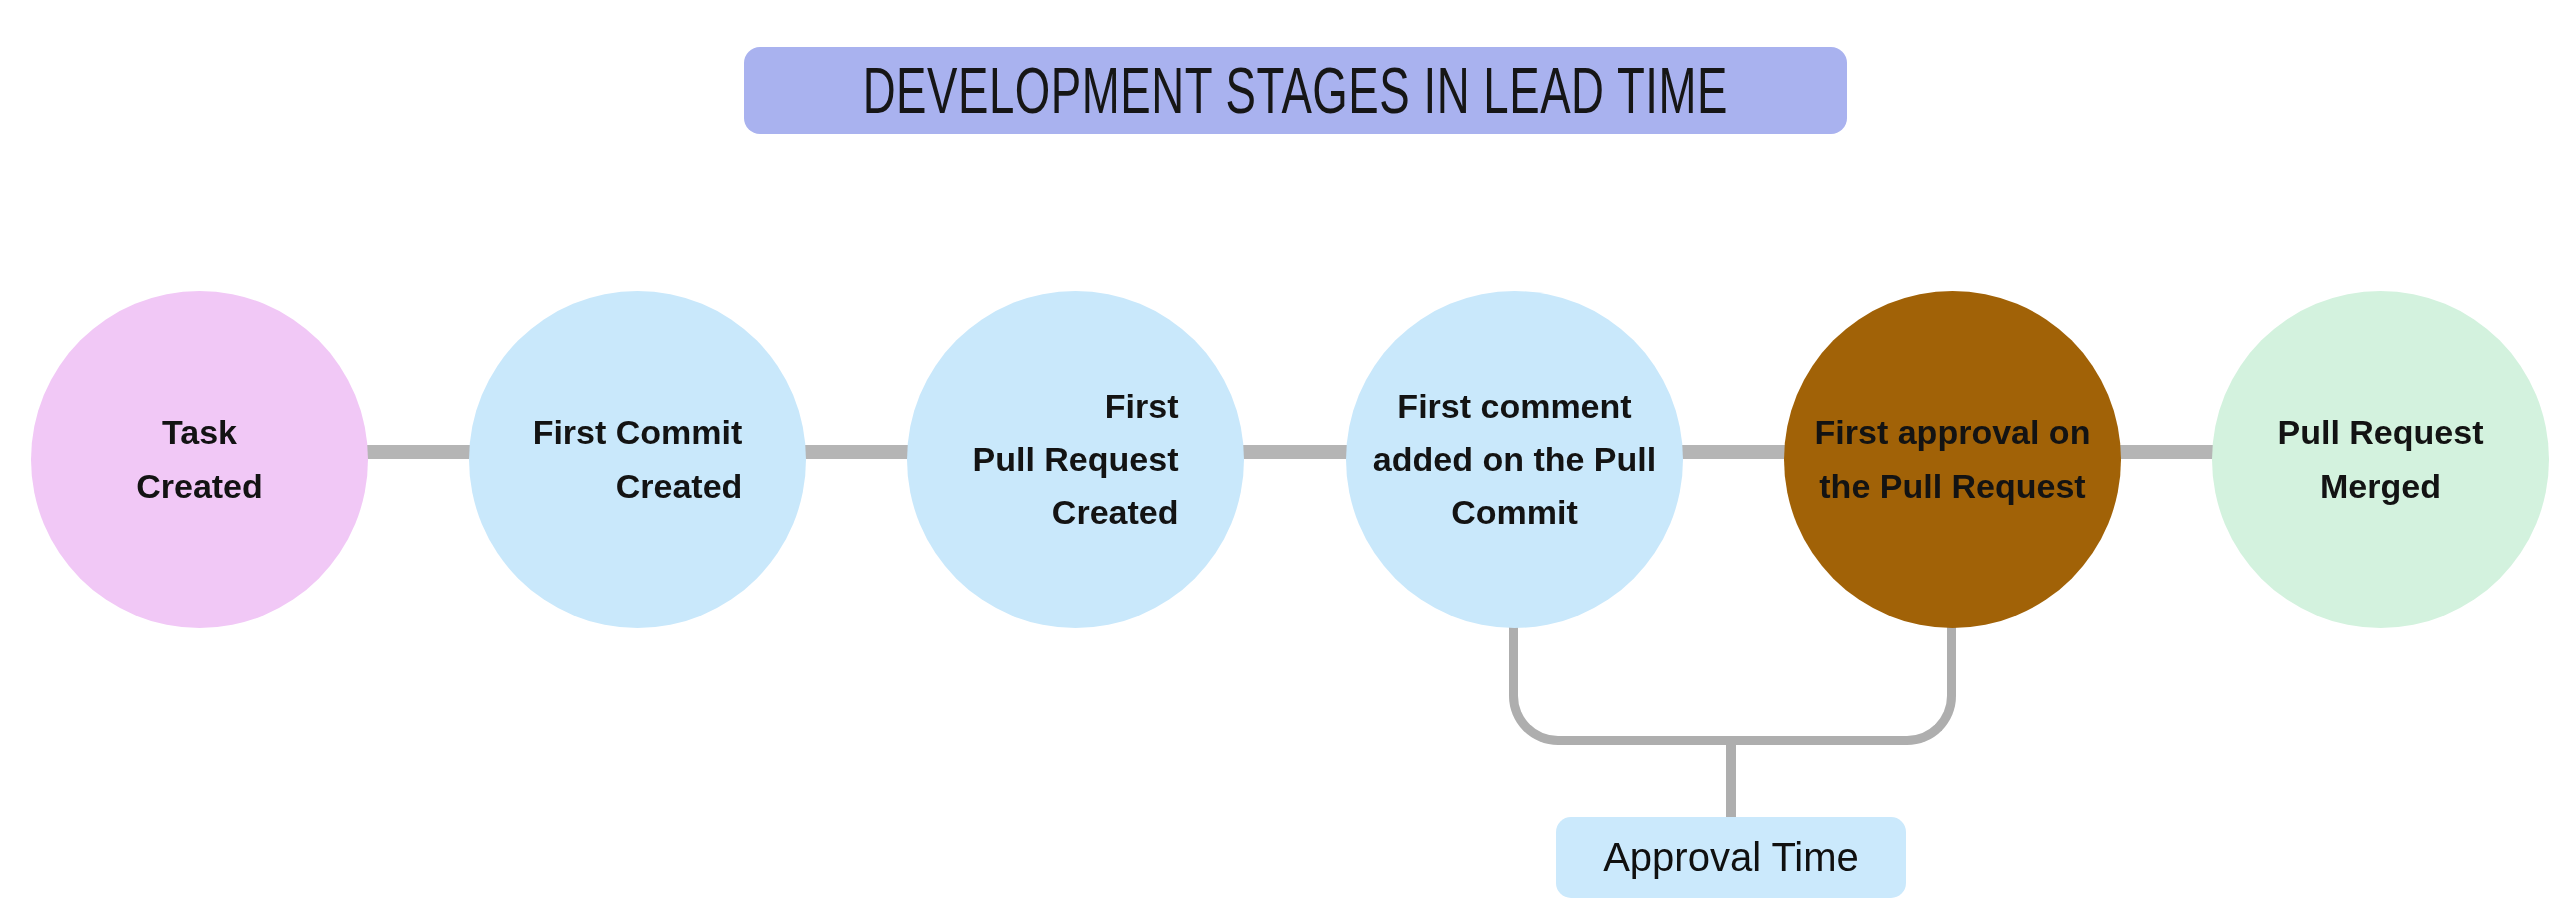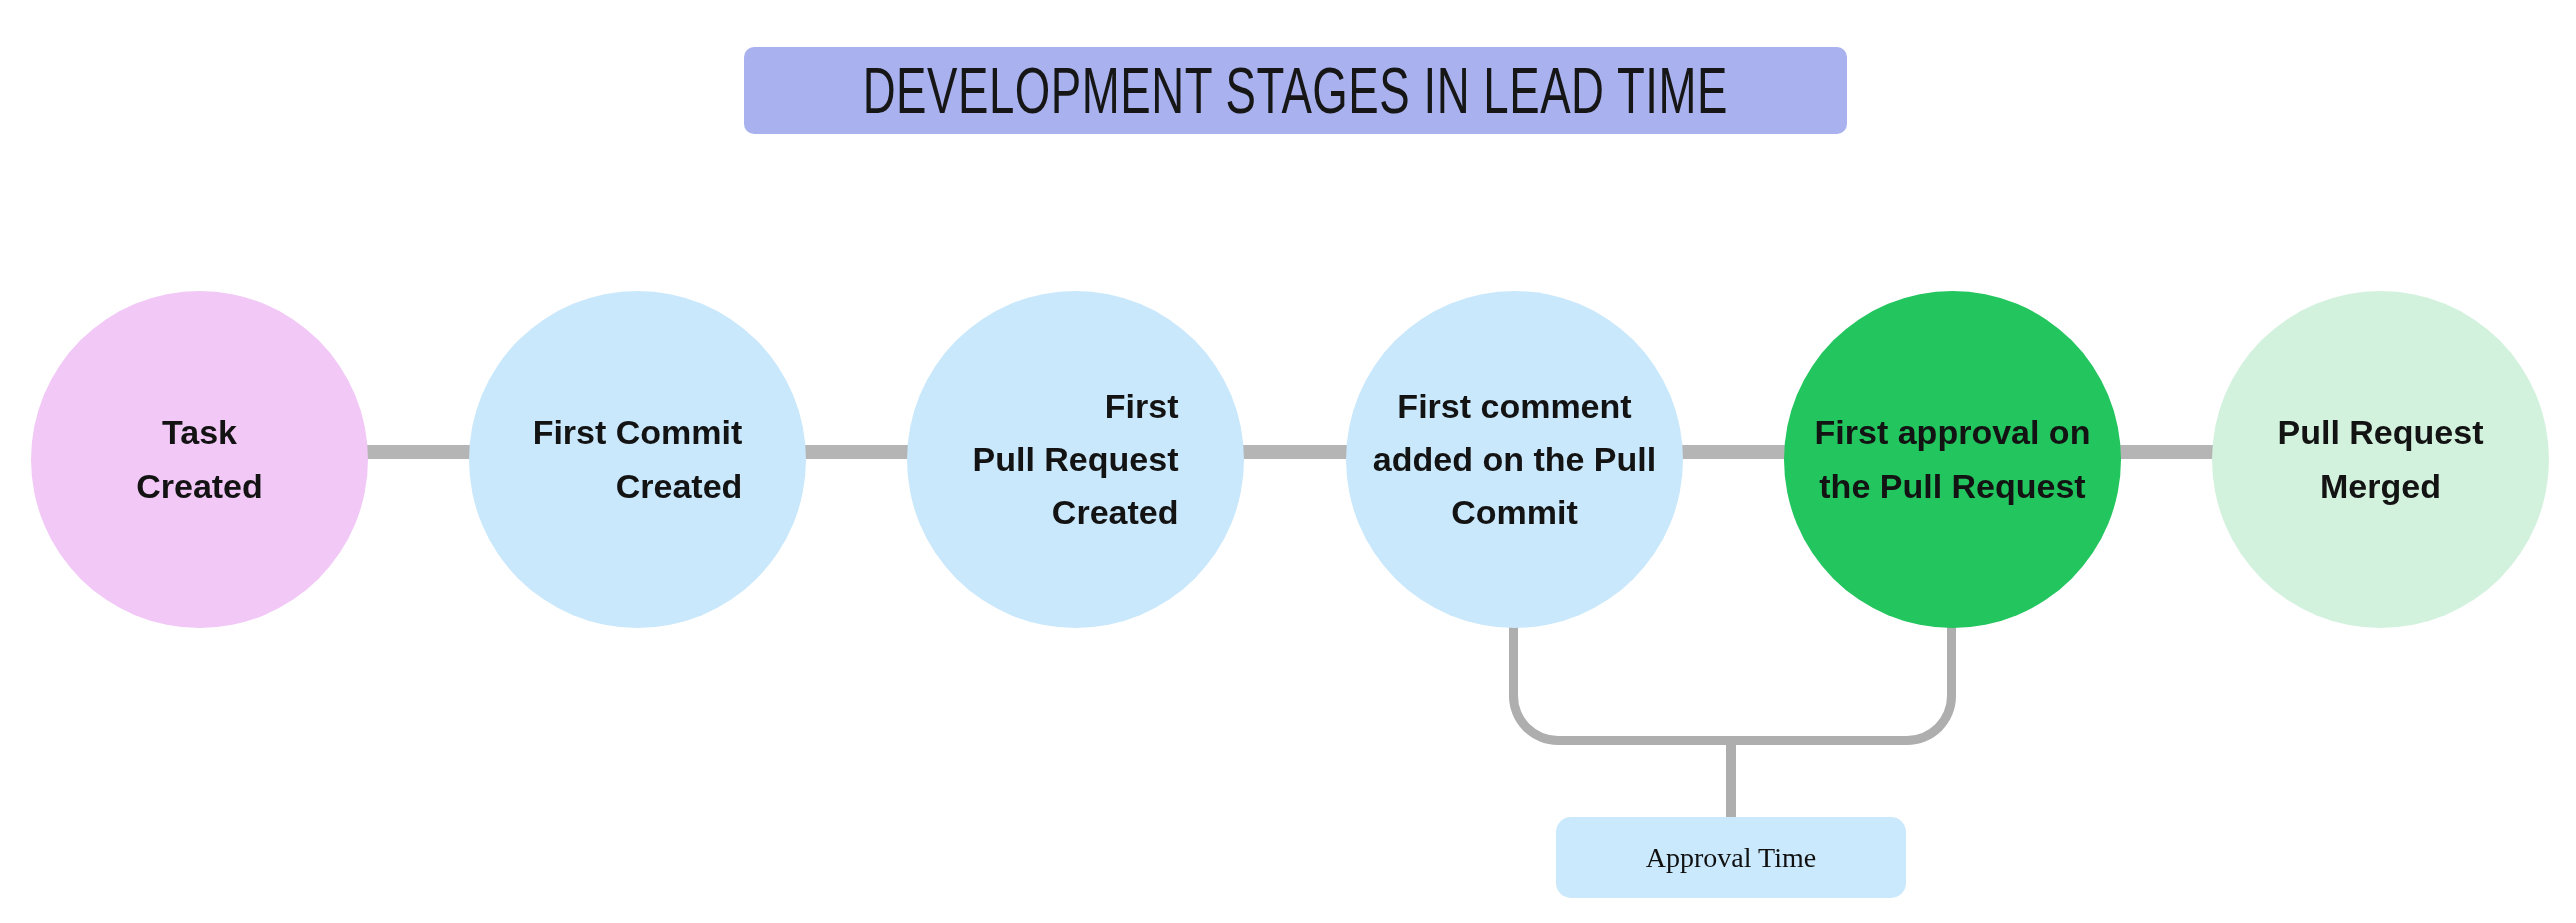--- a/index.html
+++ b/index.html
@@ -10,21 +10,21 @@
     background: #ffffff;
     overflow: hidden;
     font-family: "Liberation Sans", sans-serif;
   }
 
   
   .title-box {
     position: absolute;
     left: 744px; top: 47px;
     width: 1103px; height: 87px;
-    border-radius: 10px;
+    border-radius: 16px;
     display: flex; align-items: center; justify-content: center;
   }
   .title-text {
     font-size: 60px;
     font-weight: 500;
     color: #161616;
     letter-spacing: 0.7px;
     white-space: nowrap;
     transform: scale(0.76, 1.08);
     transform-origin: center center;
@@ -89,22 +89,22 @@
   
   .annotation-box {
     position: absolute;
     left: 1556px; top: 817px;
     width: 350px; height: 81px;
     border-radius: 15px;
     display: flex; align-items: center; justify-content: center;
     z-index: 2;
   }
   .annotation-text {
-    font-family: Liberation Serif, serif;
-    font-size: 28px;
+    font-family: Liberation Sans, sans-serif;
+    font-size: 40px;
     font-weight: 500;
     color: #101010;
     white-space: nowrap;
   }
 </style>
 </head>
 <body>
 
 <div class="canvas">
 
@@ -133,21 +133,21 @@
 Pull Request
 Created</div>
   </div>
 
   <div class="circle c3" style="background-color: rgb(201, 232, 251);">
     <div class="label">First comment
 added on the Pull
 Commit</div>
   </div>
 
-  <div class="circle c4" style="background-color: #22c55e;">
+  <div class="circle c4" style="background-color: #a16207;">
     <div class="label">First approval on
 the Pull Request</div>
   </div>
 
   <div class="circle c5" style="background-color: rgb(211, 242, 222);">
     <div class="label">Pull Request
 Merged</div>
   </div>
 
   <div class="bracket" style="border-color: rgb(174, 174, 174);"></div>

